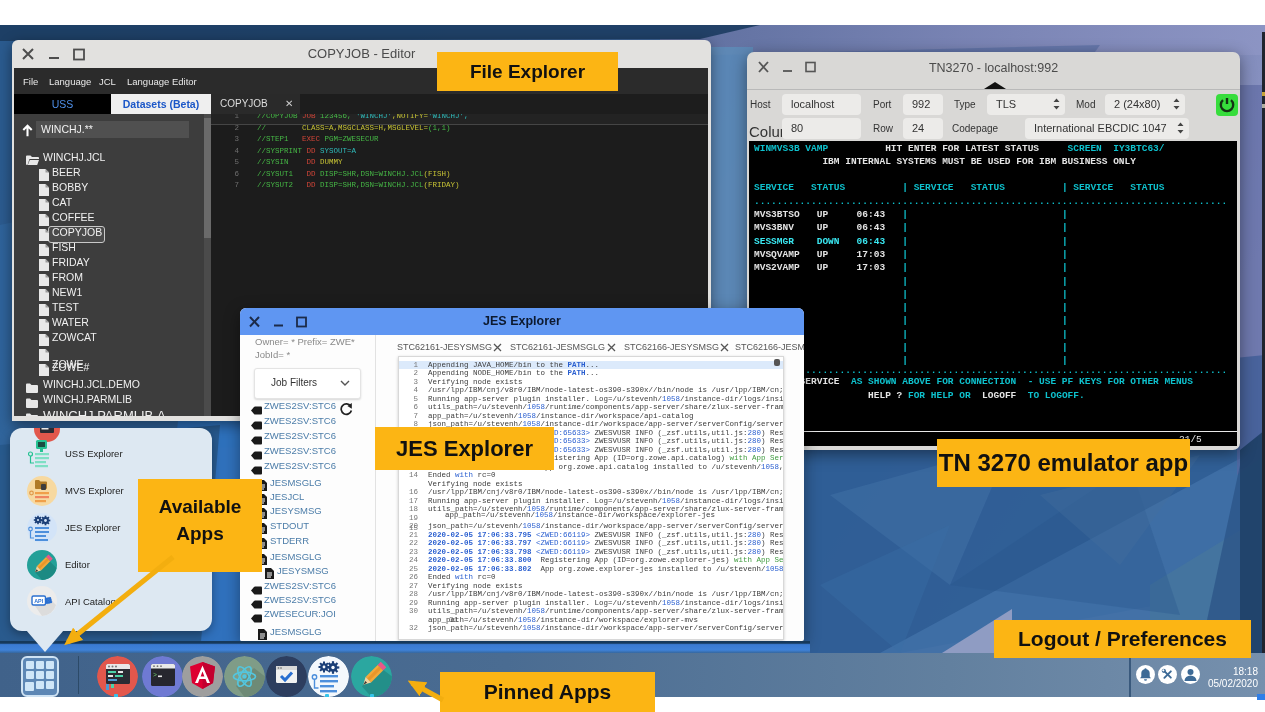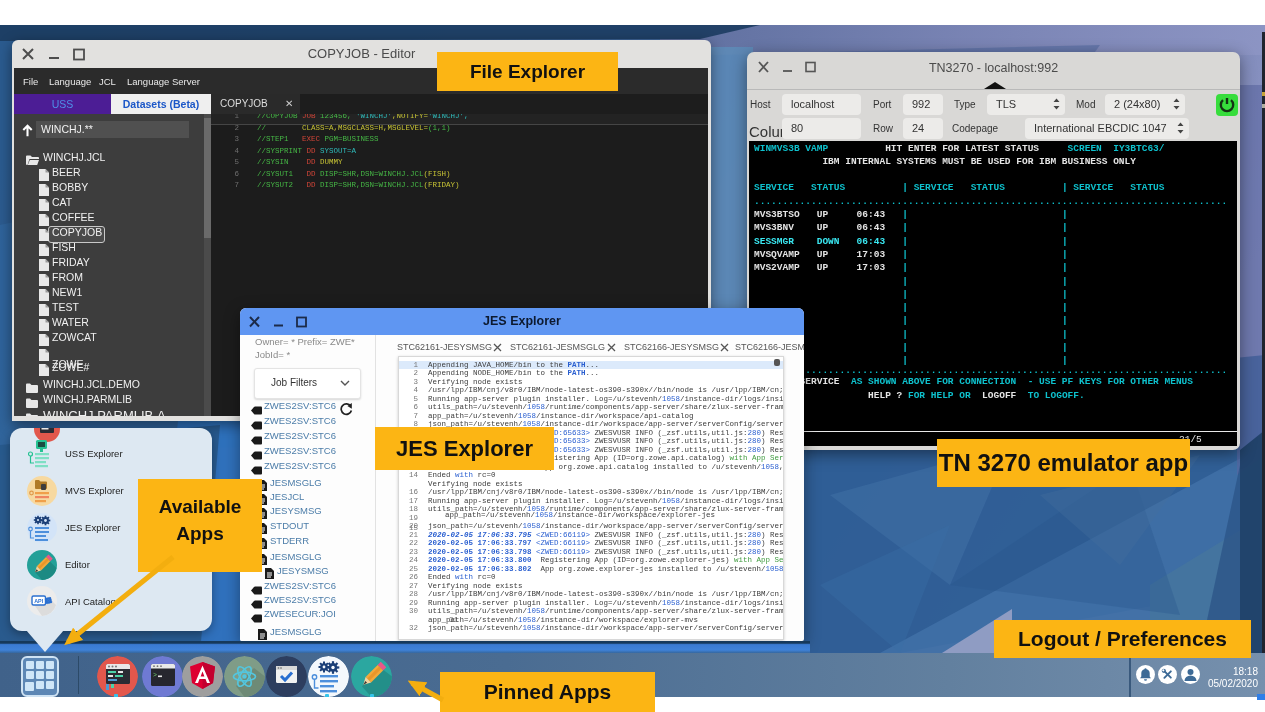--- a/index.html
+++ b/index.html
@@ -79,24 +79,24 @@
       <path d="M28 10 L38 10" stroke="#4d4d4d" stroke-width="2" fill="none"></path>
       <rect x="53" y="1.5" width="10" height="10" stroke="#4d4d4d" stroke-width="1.8" fill="none"></rect>
     </svg>
     <div class="abs" style="left:0;top:6px;width:100%;text-align:center;font-size:13px;color:#4b4b4b;">COPYJOB - Editor</div>
   </div>
 
   <div class="abs" style="left:2px;top:28px;width:694px;height:26px;background:#2b2b2b;color:#e8e8e8;font-size:9.5px;">
     <span class="abs" style="left:9px;top:8px;">File</span>
     <span class="abs" style="left:35px;top:8px;">Language</span>
     <span class="abs" style="left:85px;top:8px;">JCL</span>
-    <span class="abs" style="left:113px;top:8px;">Language Server</span>
+    <span class="abs" style="left:113px;top:8px;">Language Editor</span>
   </div>
 
-  <div class="abs" style="left:2px;top:54px;width:197px;height:20px;background:#4c1d95;">
+  <div class="abs" style="left:2px;top:54px;width:197px;height:20px;background:#000000;">
     <div class="abs" style="left:0;top:0;width:97px;height:20px;text-align:center;font-size:10.5px;color:#4e8fe8;line-height:20px;">USS</div>
     <div class="abs" style="left:97px;top:0;width:100px;height:20px;background:#efefef;text-align:center;font-weight:bold;font-size:10.5px;color:#1b57c8;line-height:20px;">Datasets (Beta)</div>
   </div>
 
   <div class="abs" style="left:199px;top:54px;width:497px;height:20px;background:#1d1d1d;">
     <div class="abs" style="left:0;top:0;width:89px;height:20px;background:#2a2a2a;border-bottom:2px solid #4f7df0;color:#dddddd;font-size:10px;">
       <span class="abs" style="left:9px;top:4px;">COPYJOB</span>
       <span class="abs" style="left:74px;top:4px;color:#cccccc;">✕</span>
     </div>
   </div>
@@ -199,21 +199,21 @@
     <div class="abs" style="left:190px;top:4px;width:7px;height:120px;background:#6a6a6a;"></div>
   </div>
 
   <div class="abs" style="left:199px;top:74px;width:497px;height:302px;background:#1c1c1c;overflow:hidden;" id="codearea">
         <div class="abs" style="left:0;top:-2.5px;width:497px;height:11px;border-top:1px solid #454545;border-bottom:1px solid #454545;background:#232323;"></div>
 <div class="abs" style="left:8px;top:-1.8px;width:20px;text-align:right;font:7.5px 'Liberation Mono',monospace;color:#6e6e6e;">1</div>
 <pre class="abs" style="left:46px;top:-1.8px;font:7.5px 'Liberation Mono',monospace;"><span style="color:#46b946">//COPYJOB </span><span style="color:#d04437">JOB</span><span style="color:#46b946"> 123456, </span><span style="color:#2fbcbc">'WINCHJ'</span><span style="color:#c8c435">,NOTIFY=</span><span style="color:#2fbcbc">'WINCHJ',</span></pre>
 <div class="abs" style="left:8px;top:9.7px;width:20px;text-align:right;font:7.5px 'Liberation Mono',monospace;color:#6e6e6e;">2</div>
 <pre class="abs" style="left:46px;top:9.7px;font:7.5px 'Liberation Mono',monospace;"><span style="color:#46b946">//</span><span style="color:#46b946">        </span><span style="color:#c8c435">CLASS=A,MSGCLASS=H,MSGLEVEL=</span><span style="color:#46b946">(1,1)</span></pre>
 <div class="abs" style="left:8px;top:21.2px;width:20px;text-align:right;font:7.5px 'Liberation Mono',monospace;color:#6e6e6e;">3</div>
-<pre class="abs" style="left:46px;top:21.2px;font:7.5px 'Liberation Mono',monospace;"><span style="color:#46b946">//STEP1   </span><span style="color:#d04437">EXEC</span><span style="color:#46b946"> PGM=BUSINESS</span></pre>
+<pre class="abs" style="left:46px;top:21.2px;font:7.5px 'Liberation Mono',monospace;"><span style="color:#46b946">//STEP1   </span><span style="color:#d04437">EXEC</span><span style="color:#46b946"> PGM=ZWESECUR</span></pre>
 <div class="abs" style="left:8px;top:32.7px;width:20px;text-align:right;font:7.5px 'Liberation Mono',monospace;color:#6e6e6e;">4</div>
 <pre class="abs" style="left:46px;top:32.7px;font:7.5px 'Liberation Mono',monospace;"><span style="color:#46b946">//SYSPRINT </span><span style="color:#d04437">DD </span><span style="color:#2fbcbc">SYSOUT=A</span></pre>
 <div class="abs" style="left:8px;top:44.2px;width:20px;text-align:right;font:7.5px 'Liberation Mono',monospace;color:#6e6e6e;">5</div>
 <pre class="abs" style="left:46px;top:44.2px;font:7.5px 'Liberation Mono',monospace;"><span style="color:#46b946">//SYSIN    </span><span style="color:#d04437">DD </span><span style="color:#c8c435">DUMMY</span></pre>
 <div class="abs" style="left:8px;top:55.7px;width:20px;text-align:right;font:7.5px 'Liberation Mono',monospace;color:#6e6e6e;">6</div>
 <pre class="abs" style="left:46px;top:55.7px;font:7.5px 'Liberation Mono',monospace;"><span style="color:#46b946">//SYSUT1   </span><span style="color:#d04437">DD </span><span style="color:#46b946">DISP=SHR,DSN=WINCHJ.JCL</span><span style="color:#c8c435">(FISH)</span></pre>
 <div class="abs" style="left:8px;top:67.2px;width:20px;text-align:right;font:7.5px 'Liberation Mono',monospace;color:#6e6e6e;">7</div>
 <pre class="abs" style="left:46px;top:67.2px;font:7.5px 'Liberation Mono',monospace;"><span style="color:#46b946">//SYSUT2   </span><span style="color:#d04437">DD </span><span style="color:#46b946">DISP=SHR,DSN=WINCHJ.JCL</span><span style="color:#c8c435">(FRIDAY)</span></pre>
       </div>
 
@@ -451,21 +451,21 @@
 <pre class="abs" style="left:29px;top:131.1px;font:7.5px 'Liberation Mono',monospace;color:#3c3c3c;">/usr/lpp/IBM/cnj/v8r0/IBM/node-latest-os390-s390x//bin/node is /usr/lpp/IBM/cn;</pre>
 <div class="abs" style="left:2px;top:139.6px;width:17px;text-align:right;font:7.5px 'Liberation Mono',monospace;color:#777;">17</div>
 <pre class="abs" style="left:29px;top:139.6px;font:7.5px 'Liberation Mono',monospace;color:#3c3c3c;">Running app-server plugin installer. Log=/u/stevenh/<span style="color:#2a5fd0;">1058</span>/instance-dir/logs/insi</pre>
 <div class="abs" style="left:2px;top:148.1px;width:17px;text-align:right;font:7.5px 'Liberation Mono',monospace;color:#777;">18</div>
 <pre class="abs" style="left:29px;top:148.1px;font:7.5px 'Liberation Mono',monospace;color:#3c3c3c;">utils_path=/u/stevenh/<span style="color:#2a5fd0;">1058</span>/runtime/components/app-server/share/zlux-server-fram</pre>
 <div class="abs" style="left:2px;top:156.6px;width:17px;text-align:right;font:7.5px 'Liberation Mono',monospace;color:#777;">19</div>
 <pre class="abs" style="left:29px;top:154px;font:7.5px 'Liberation Mono',monospace;color:#3c3c3c;margin-left:17px;">app_path=/u/stevenh/<span style="color:#2a5fd0;">1058</span>/instance-dir/workspace/explorer-jes</pre>
 <div class="abs" style="left:2px;top:165.1px;width:17px;text-align:right;font:7.5px 'Liberation Mono',monospace;color:#777;">20</div>
 <pre class="abs" style="left:29px;top:165.1px;font:7.5px 'Liberation Mono',monospace;color:#3c3c3c;">json_path=/u/stevenh/<span style="color:#2a5fd0;">1058</span>/instance-dir/workspace/app-server/serverConfig/server</pre>
 <div class="abs" style="left:2px;top:173.6px;width:17px;text-align:right;font:7.5px 'Liberation Mono',monospace;color:#777;">21</div>
-<pre class="abs" style="left:29px;top:173.6px;font:7.5px 'Liberation Mono',monospace;color:#3c3c3c;"><span style="color:#2a5fd0;font-weight:bold;font-style:italic;">2020-02-05 17:06:33.795</span> <span style="color:#2a5fd0;">&lt;ZWED:66119&gt;</span> ZWESVUSR INFO (_zsf.utils,util.js:<span style="color:#2a5fd0;">280</span>) Res</pre>
+<pre class="abs" style="left:29px;top:173.6px;font:7.5px 'Liberation Mono',monospace;color:#3c3c3c;"><span style="color:#2a5fd0;font-weight:bold;">2020-02-05 17:06:33.795</span> <span style="color:#2a5fd0;">&lt;ZWED:66119&gt;</span> ZWESVUSR INFO (_zsf.utils,util.js:<span style="color:#2a5fd0;">280</span>) Res</pre>
 <div class="abs" style="left:2px;top:182.1px;width:17px;text-align:right;font:7.5px 'Liberation Mono',monospace;color:#777;">22</div>
 <pre class="abs" style="left:29px;top:182.1px;font:7.5px 'Liberation Mono',monospace;color:#3c3c3c;"><span style="color:#2a5fd0;font-weight:bold;">2020-02-05 17:06:33.797</span> <span style="color:#2a5fd0;">&lt;ZWED:66119&gt;</span> ZWESVUSR INFO (_zsf.utils,util.js:<span style="color:#2a5fd0;">280</span>) Res</pre>
 <div class="abs" style="left:2px;top:190.6px;width:17px;text-align:right;font:7.5px 'Liberation Mono',monospace;color:#777;">23</div>
 <pre class="abs" style="left:29px;top:190.6px;font:7.5px 'Liberation Mono',monospace;color:#3c3c3c;"><span style="color:#2a5fd0;font-weight:bold;">2020-02-05 17:06:33.798</span> <span style="color:#2a5fd0;">&lt;ZWED:66119&gt;</span> ZWESVUSR INFO (_zsf.utils,util.js:<span style="color:#2a5fd0;">280</span>) Res</pre>
 <div class="abs" style="left:2px;top:199.1px;width:17px;text-align:right;font:7.5px 'Liberation Mono',monospace;color:#777;">24</div>
 <pre class="abs" style="left:29px;top:199.1px;font:7.5px 'Liberation Mono',monospace;color:#3c3c3c;"><span style="color:#2a5fd0;font-weight:bold;">2020-02-05 17:06:33.800</span>  Registering App (ID=org.zowe.explorer-jes) <span style="color:#3f9b3f;">with App Se</span></pre>
 <div class="abs" style="left:2px;top:207.6px;width:17px;text-align:right;font:7.5px 'Liberation Mono',monospace;color:#777;">25</div>
 <pre class="abs" style="left:29px;top:207.6px;font:7.5px 'Liberation Mono',monospace;color:#3c3c3c;"><span style="color:#2a5fd0;font-weight:bold;text-align:center;">2020-02-05 17:06:33.802</span>  App org.zowe.explorer-jes installed to /u/stevenh/<span style="color:#2a5fd0;">1058</span></pre>
 <div class="abs" style="left:2px;top:216.1px;width:17px;text-align:right;font:7.5px 'Liberation Mono',monospace;color:#777;">26</div>
 <pre class="abs" style="left:29px;top:216.1px;font:7.5px 'Liberation Mono',monospace;color:#3c3c3c;">Ended <span style="color:#2a5fd0;">with</span> rc=0</pre>

